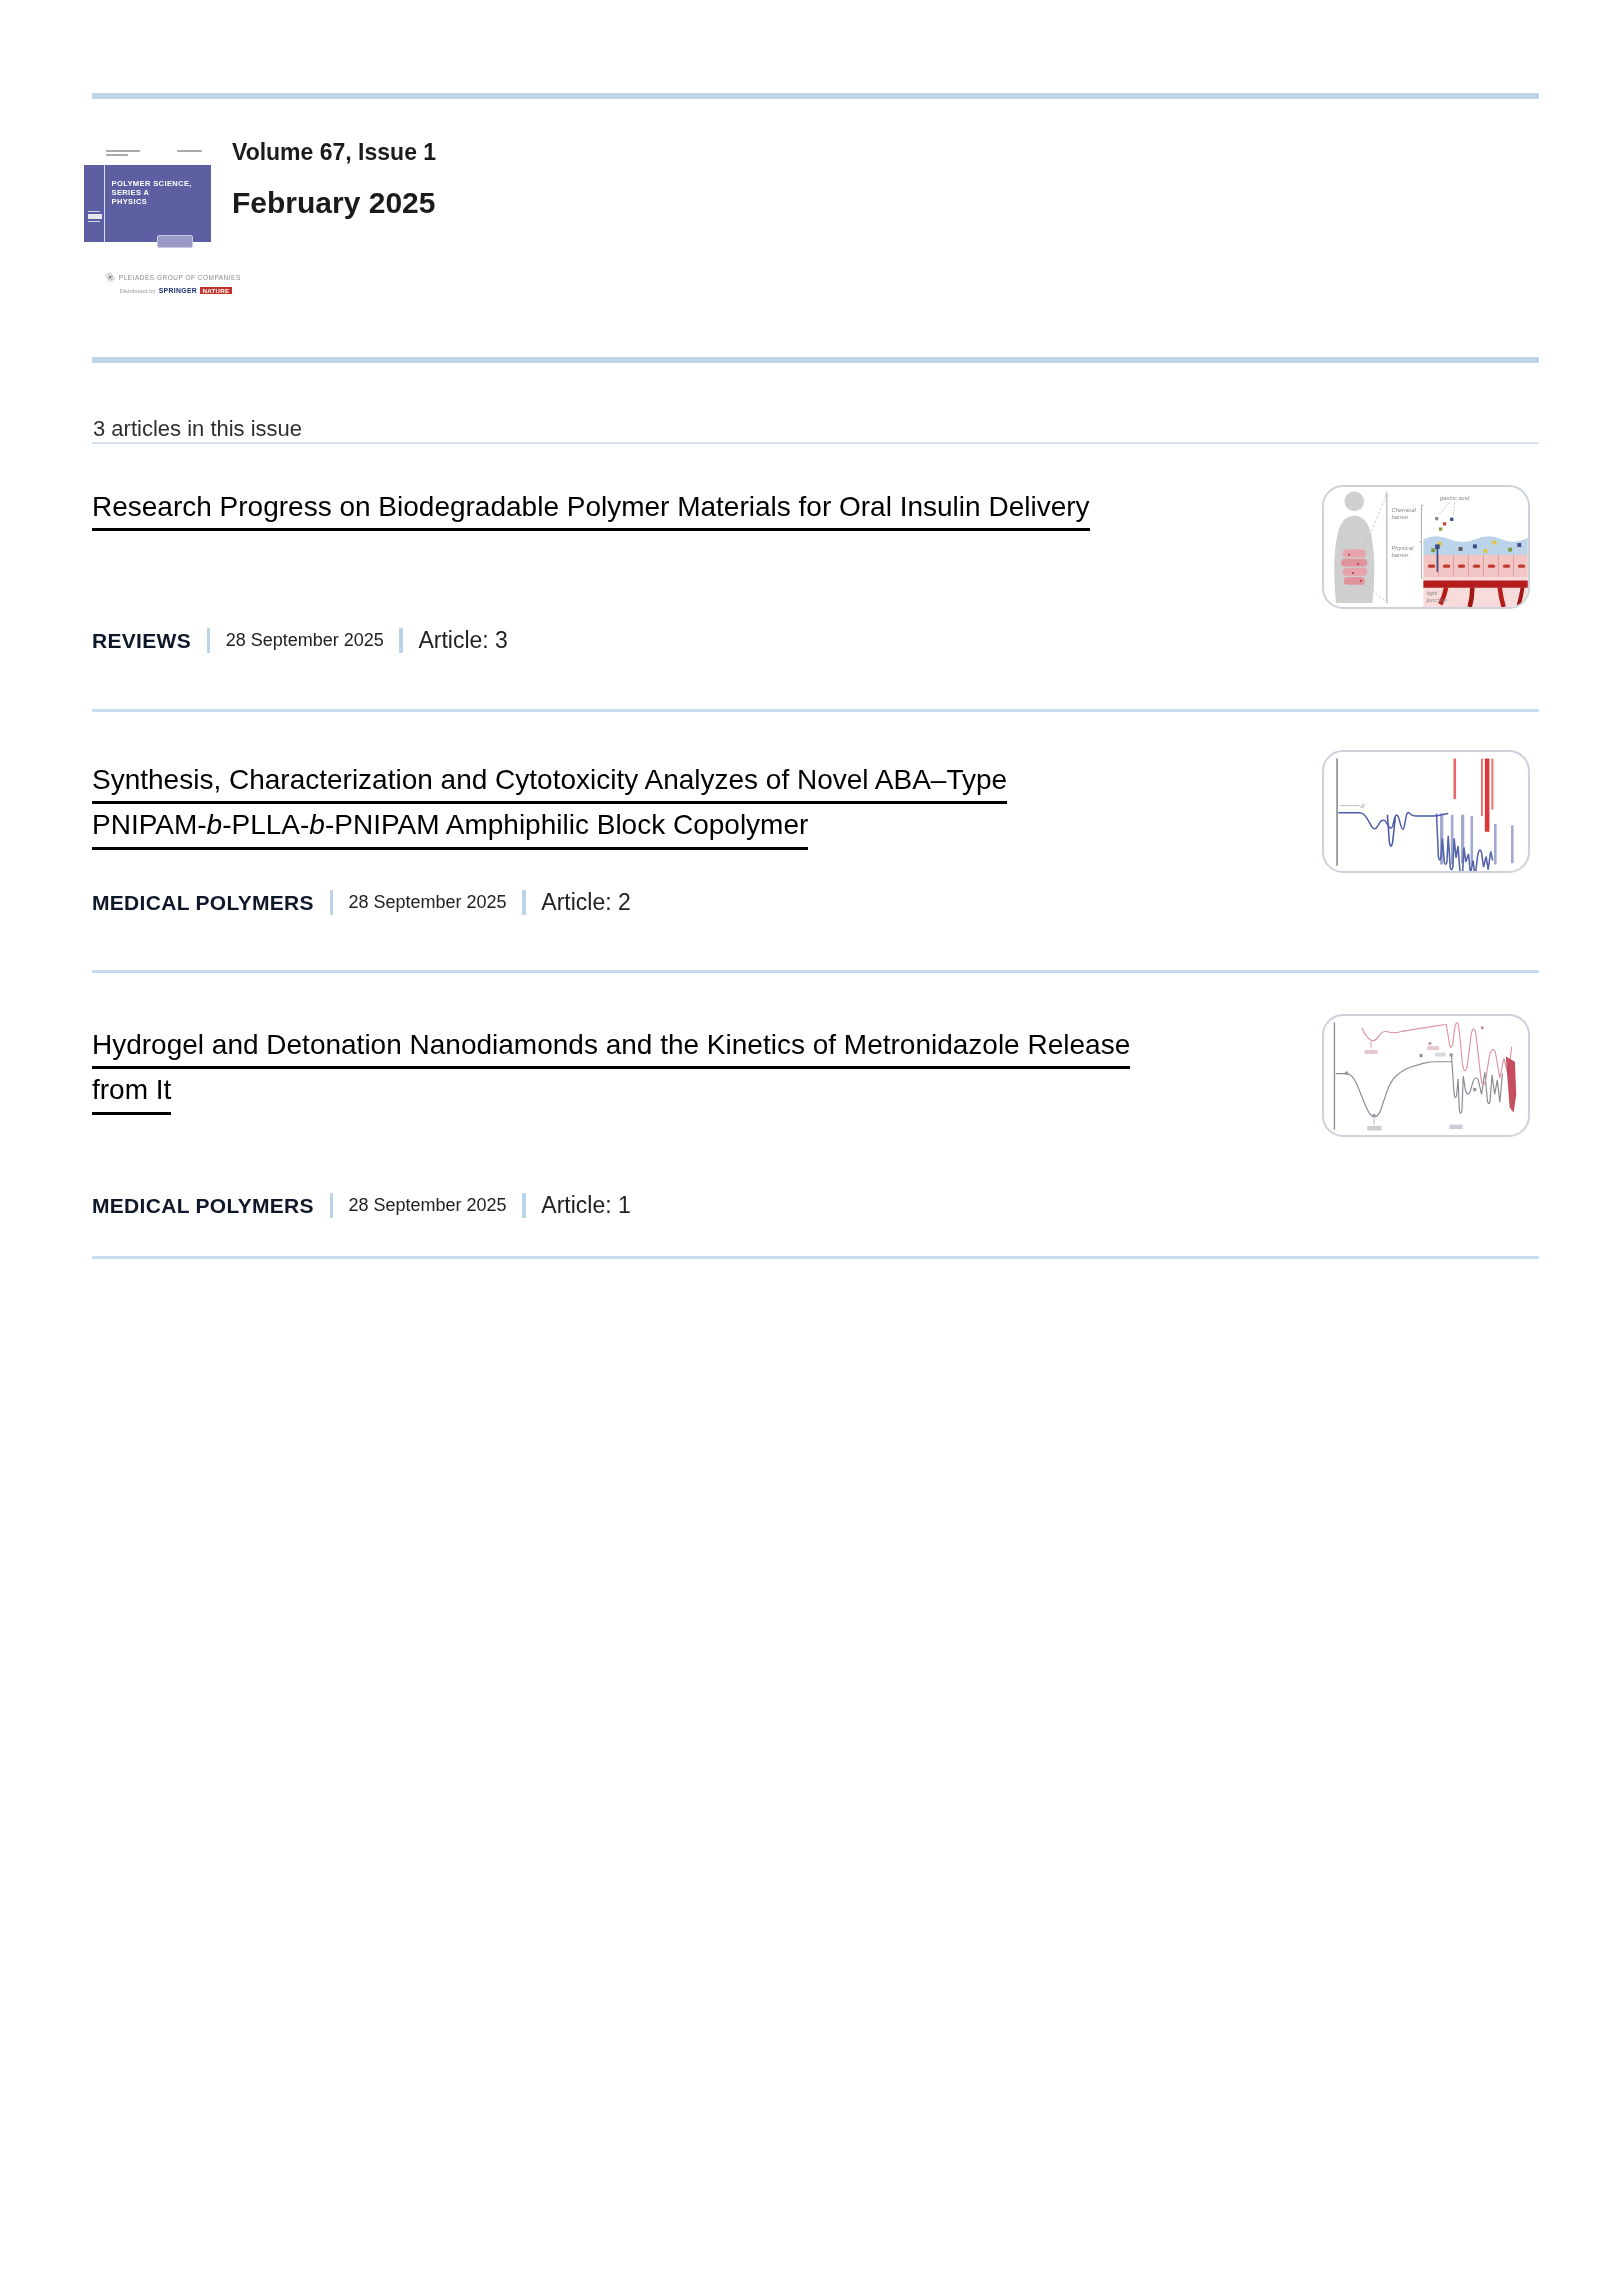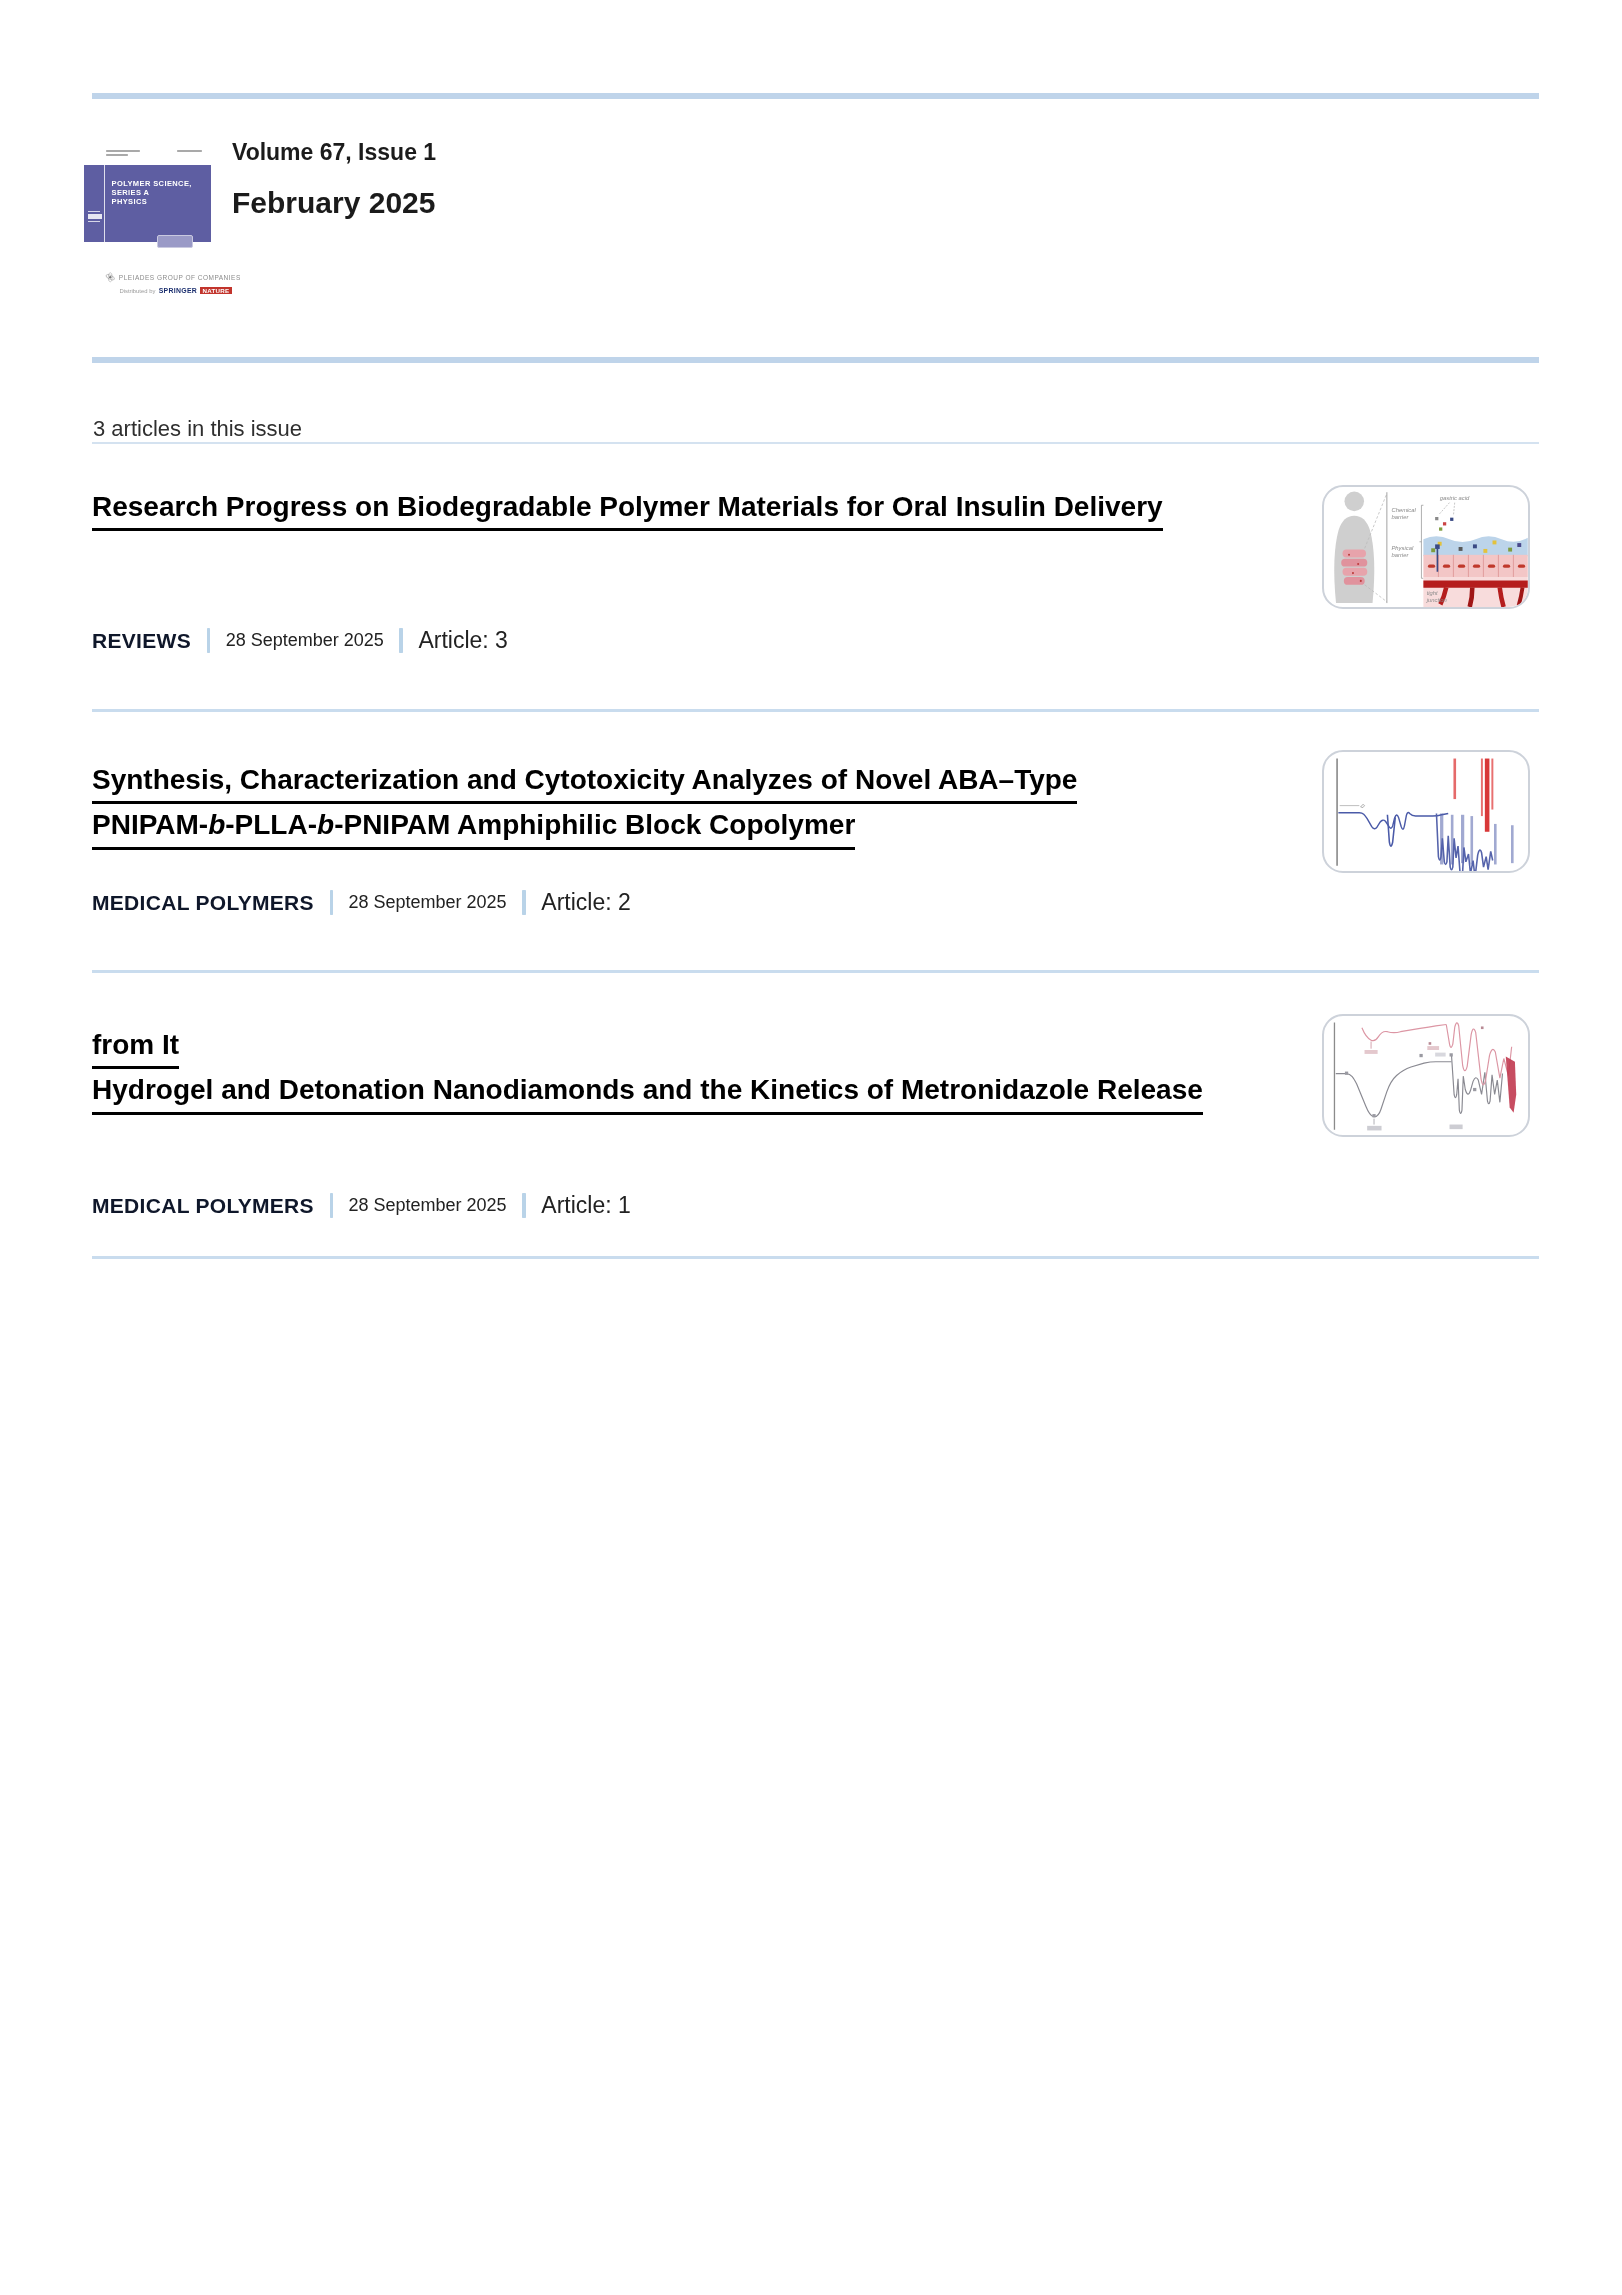--- a/index.html
+++ b/index.html
@@ -32,21 +32,21 @@
   .date-line{position:absolute;left:232px;top:186px;font-size:30px;font-weight:bold;color:#1b1b1b;}
 
   
   .summary{position:absolute;left:93px;top:416px;font-size:22px;color:#2f2f2f;}
   .divider-thin{position:absolute;left:92px;top:442px;width:1447px;height:2px;background:#d4e2f0;}
   .divider{position:absolute;left:92px;width:1447px;height:3.3px;background:#c9dcee;}
 
   
   .article-title{position:absolute;left:92px;cursor:pointer;}
   .title-line{white-space:nowrap;margin-bottom:5.2px;}
-  .title-underline{display:inline-block;font-size:28px;font-weight:bold;color:#000;
+  .title-underline{display:inline-block;font-size:28px;font-weight:normal;color:#000;
                    line-height:32px;padding-bottom:5.2px;border-bottom:3.3px solid #000;}
   .title-underline em{font-style:italic;}
 
   .meta{position:absolute;left:92px;display:flex;align-items:center;gap:15.7px;}
   .meta .cat{font-size:21px;font-weight:bold;color:#0f172a;letter-spacing:0.3px;}
   .meta .sep{width:3.3px;height:25px;background:#b9d3e8;border-radius:0.7px;}
   .meta .date{font-size:18px;color:#222;}
   .meta .alabel{font-size:23px;color:#222;}
 
   .thumb{position:absolute;left:1322px;width:204px;background:#fff;border:2px solid #cdd2da;
@@ -214,22 +214,22 @@
     <span class="cat">MEDICAL POLYMERS</span>
     <span class="sep"></span>
     <span class="date">28 September 2025</span>
     <span class="sep"></span>
     <span class="alabel">Article: 2</span>
   </div>
 
   <div class="divider" style="top:970px;"></div>
 
   <div class="article-title" style="top:1029px;">
+      <div class="title-line"><span class="title-underline"><span>Hydrogel and Detonation Nanodiamonds and the Kinetics of Metronidazole Release</span></span></div>
       <div class="title-line"><span class="title-underline"><span>from It</span></span></div>
-      <div class="title-line"><span class="title-underline"><span>Hydrogel and Detonation Nanodiamonds and the Kinetics of Metronidazole Release</span></span></div>
     </div>
 
   <div class="thumb" style="top:1014px;height:119px;">
     <svg width="204" height="119" viewBox="0 0 312 182">
       <line x1="16" y1="10" x2="16" y2="174" stroke="#8b8b8b" stroke-width="2"></line>
       <path d="M18,88 h16 c8,1 11,6 16,16 l14,34 q6,15 12,16 q7,1 11,-11 l9,-27 q6,-17 15,-25 q10,-9 22,-13 l20,-6 q10,-2 18,-2 h24" fill="none" stroke="#8a8a92" stroke-width="1.8"></path>
       <path d="M195,60 l4,60 q2,10 4,0 l2,-24 l2,48 q2,10 4,0 l2,-52 l3,20 q4,14 8,2 l4,-14 q4,-10 8,-2 l5,22 l5,-34 l4,44 q2,8 4,0 l3,-40 l4,30 l4,-22 l4,34 l4,-44" fill="none" stroke="#8a8a92" stroke-width="1.8"></path>
       <g fill="#9a9aa2">
         <rect x="32" y="85" width="5" height="5"></rect>
           <rect x="74" y="150" width="5" height="5"></rect>

